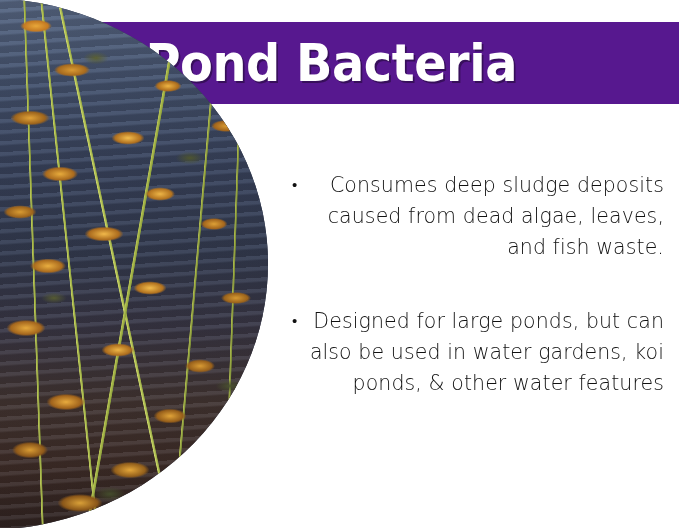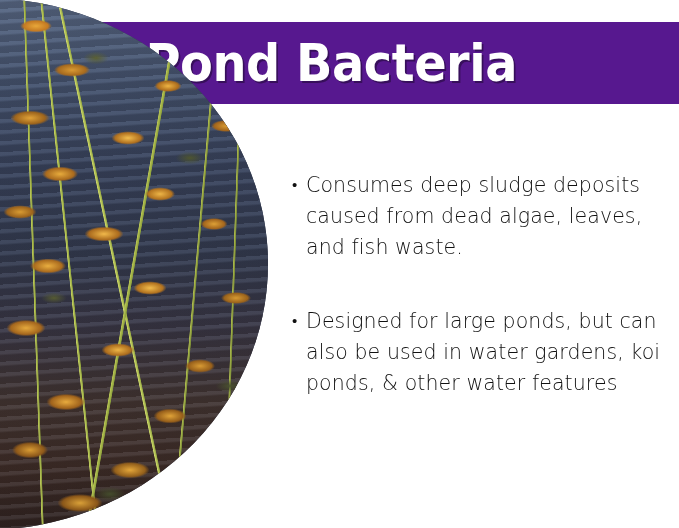--- a/index.html
+++ b/index.html
@@ -159,20 +159,21 @@
   }
   .bullet-dot {
     flex: 0 0 auto;
     width: 14px;
     font-size: 15px;
     line-height: 31px;
     color: #111111;
   }
   .bullet-text {
     flex: 1 1 auto;
+    text-align: right;
   }
 </style>
 </head>
 <body>
 
 <div id="slide">
 
   <div class="banner">
     <div class="banner-title">Pond Bacteria</div>
   </div>

